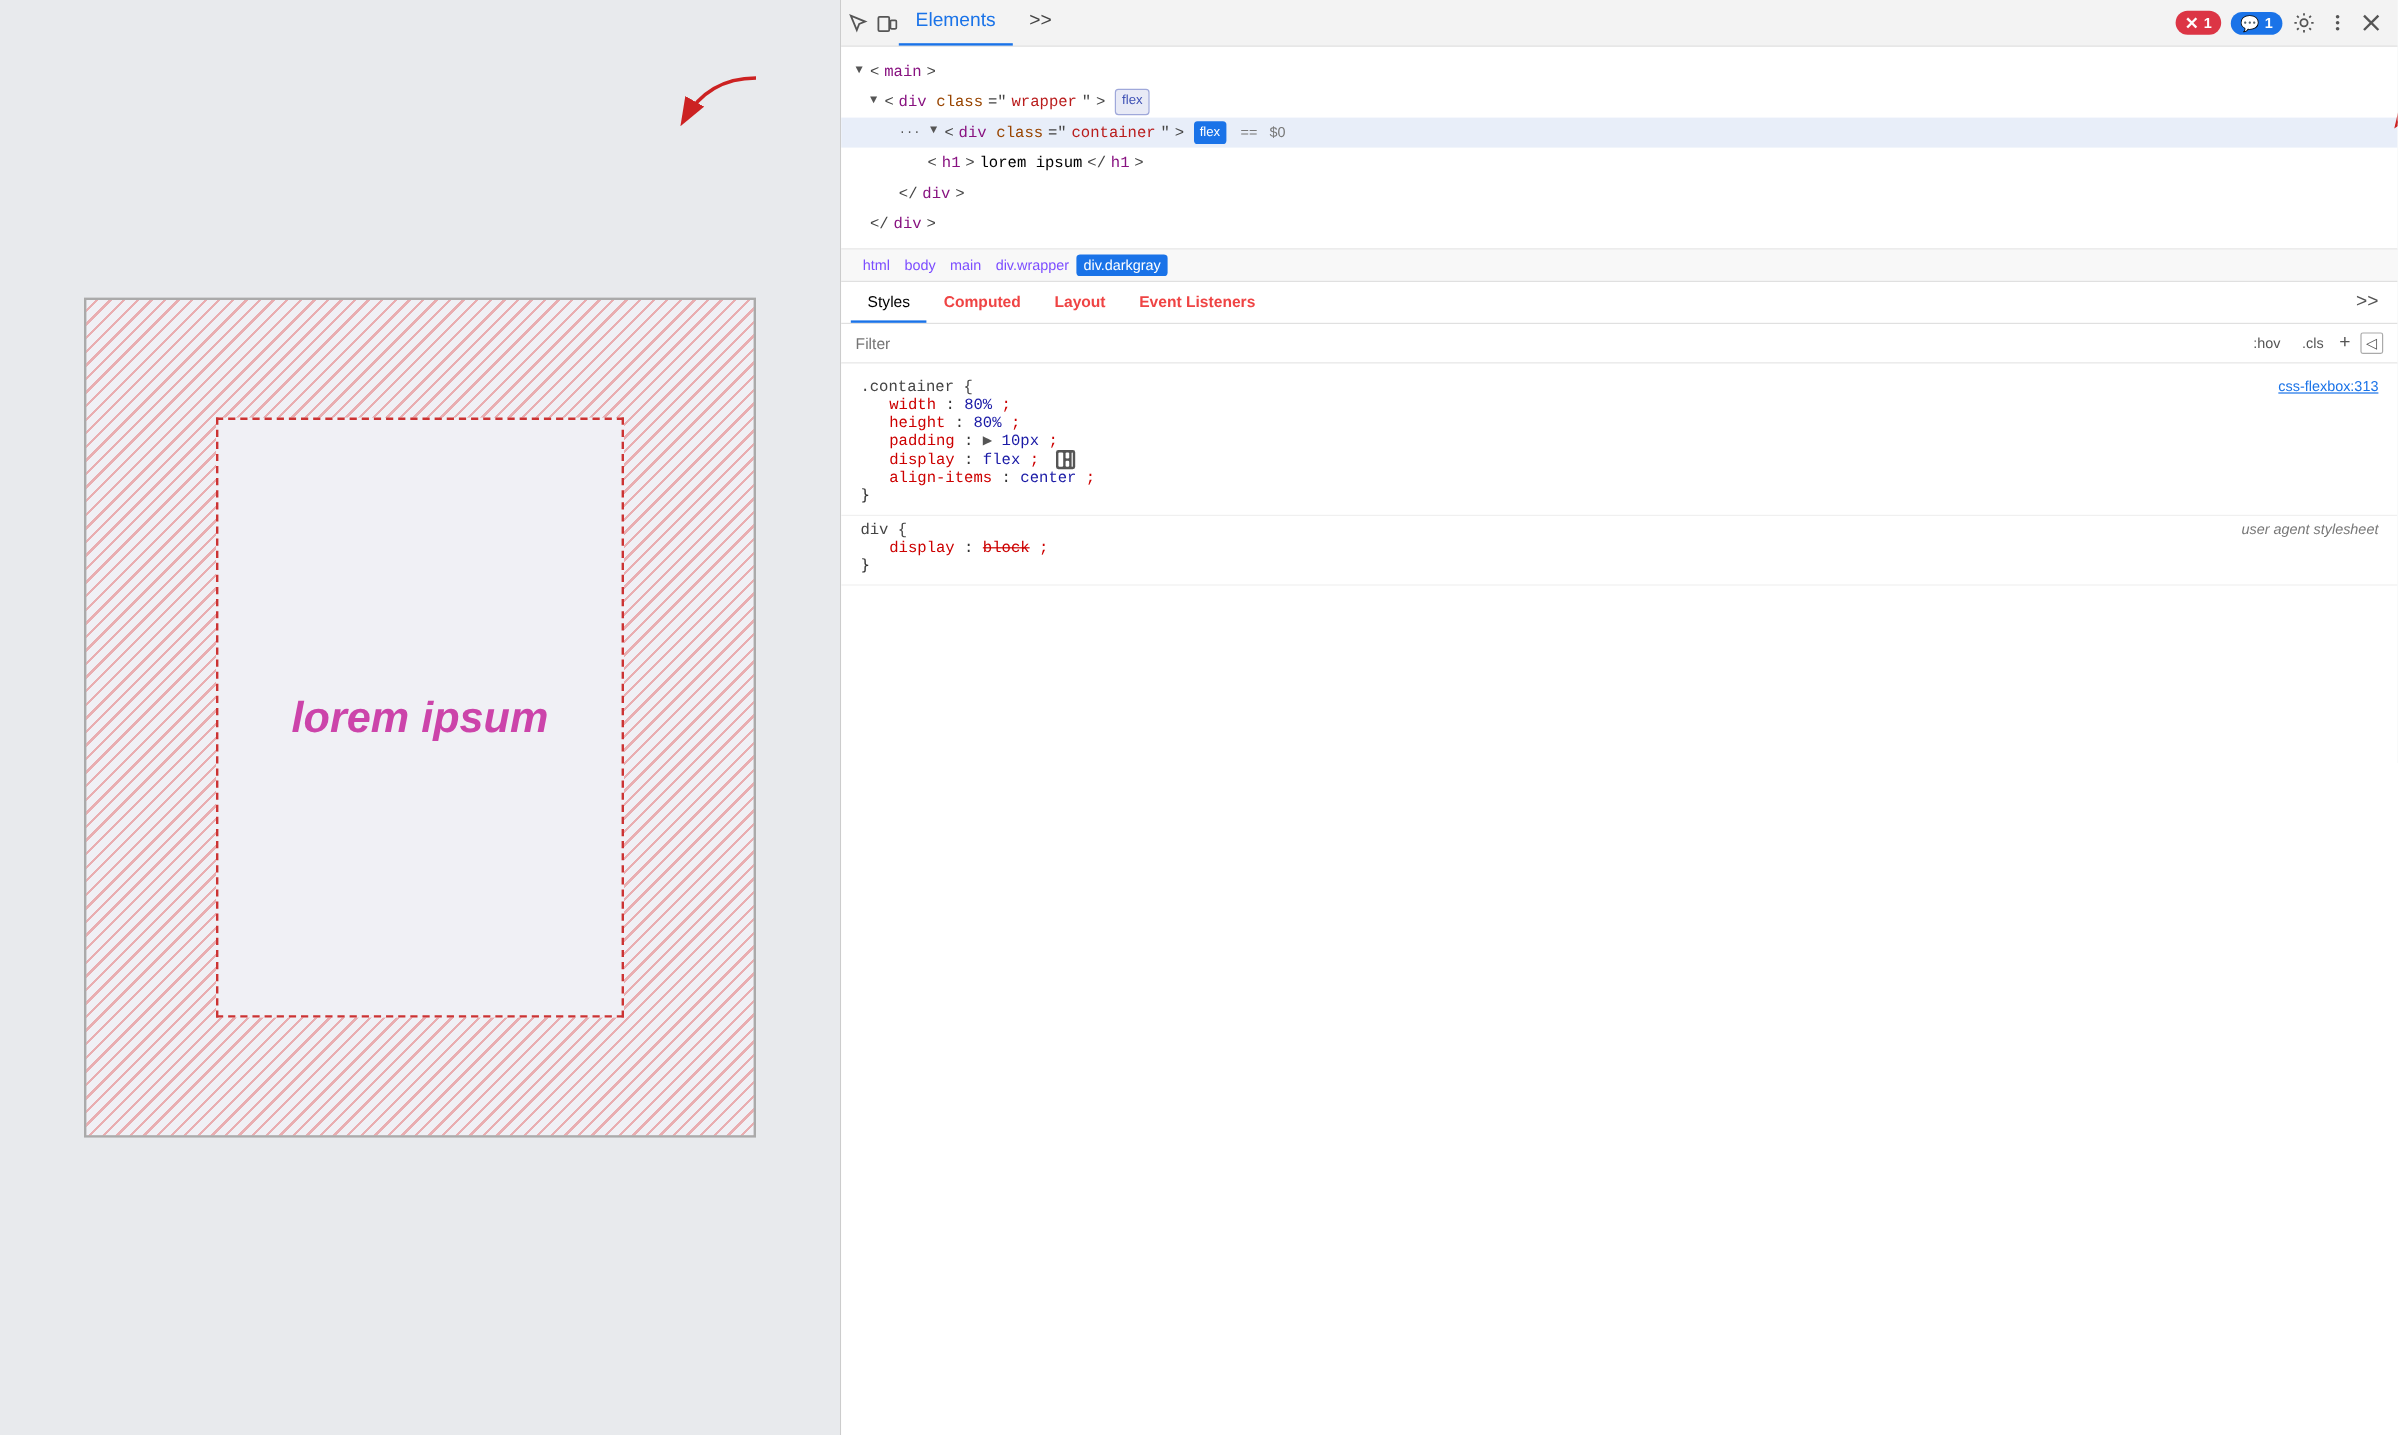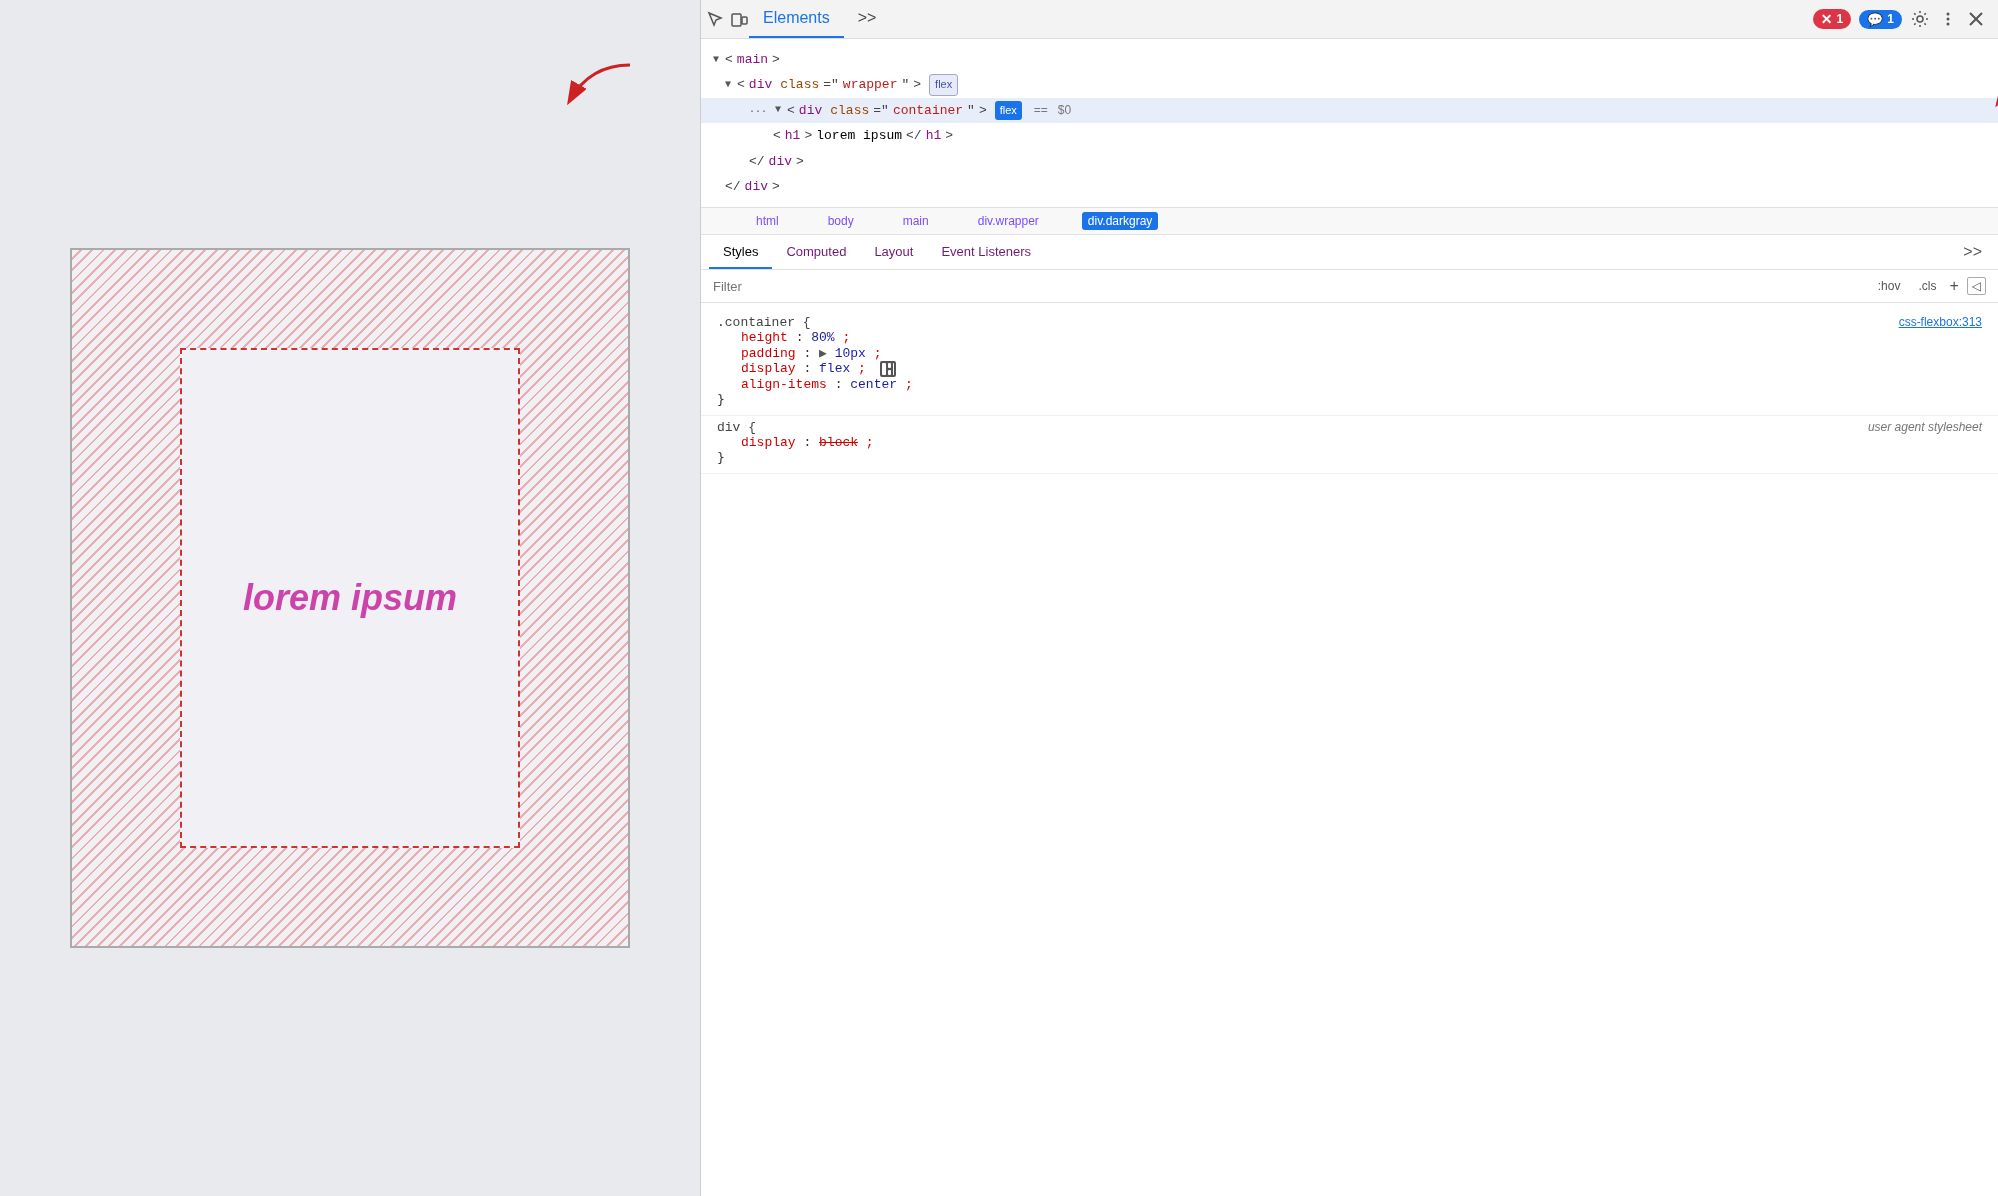--- a/index.html
+++ b/index.html
@@ -171,44 +171,44 @@
       border-bottom: 1px solid #e0e0e0;
       font-size: 12px;
       gap: 0;
       overflow-x: auto;
     }
 
     .breadcrumb-item {
       color: #7c4dff;
       cursor: pointer;
       padding: 2px 6px;
-      margin-left: 37px;
     }
 
     .breadcrumb-item.active {
       background: #1a73e8;
       color: white;
       border-radius: 3px;
     }
 
     
     .styles-tabs {
       display: flex;
       align-items: center;
       border-bottom: 1px solid #e0e0e0;
       background: #fff;
       padding: 0 8px;
     }
 
     .styles-tab {
       padding: 8px 14px;
       font-size: 13px;
-      color: #701a75;
+      color: #ef4444;
       cursor: pointer;
       border-bottom: 2px solid transparent;
+      font-weight: bold;
     }
 
     .styles-tab.active {
       color: #000;
       border-bottom: 2px solid #1a73e8;
       font-weight: 500;
     }
 
     .styles-tab-more {
       margin-left: auto;
@@ -533,20 +533,26 @@
   </div>
 
   <div class="css-rules">
 
     <div class="css-rule-block">
       <div>
         <span class="css-source">css-flexbox:313</span>
         <span class="css-selector-name">.container {</span>
       </div>
 
+      <div class="css-prop">
+        <span style="color:#cc0000;">width</span>
+        <span class="css-colon">: </span>
+        <span class="css-value">80%</span>
+        <span>;</span>
+      </div>
 
       <div class="css-prop">
         <span style="color:#cc0000;">height</span>
         <span class="css-colon">: </span>
         <span class="css-value">80%</span>
         <span>;</span>
       </div>
 
 
       <div class="css-prop">

